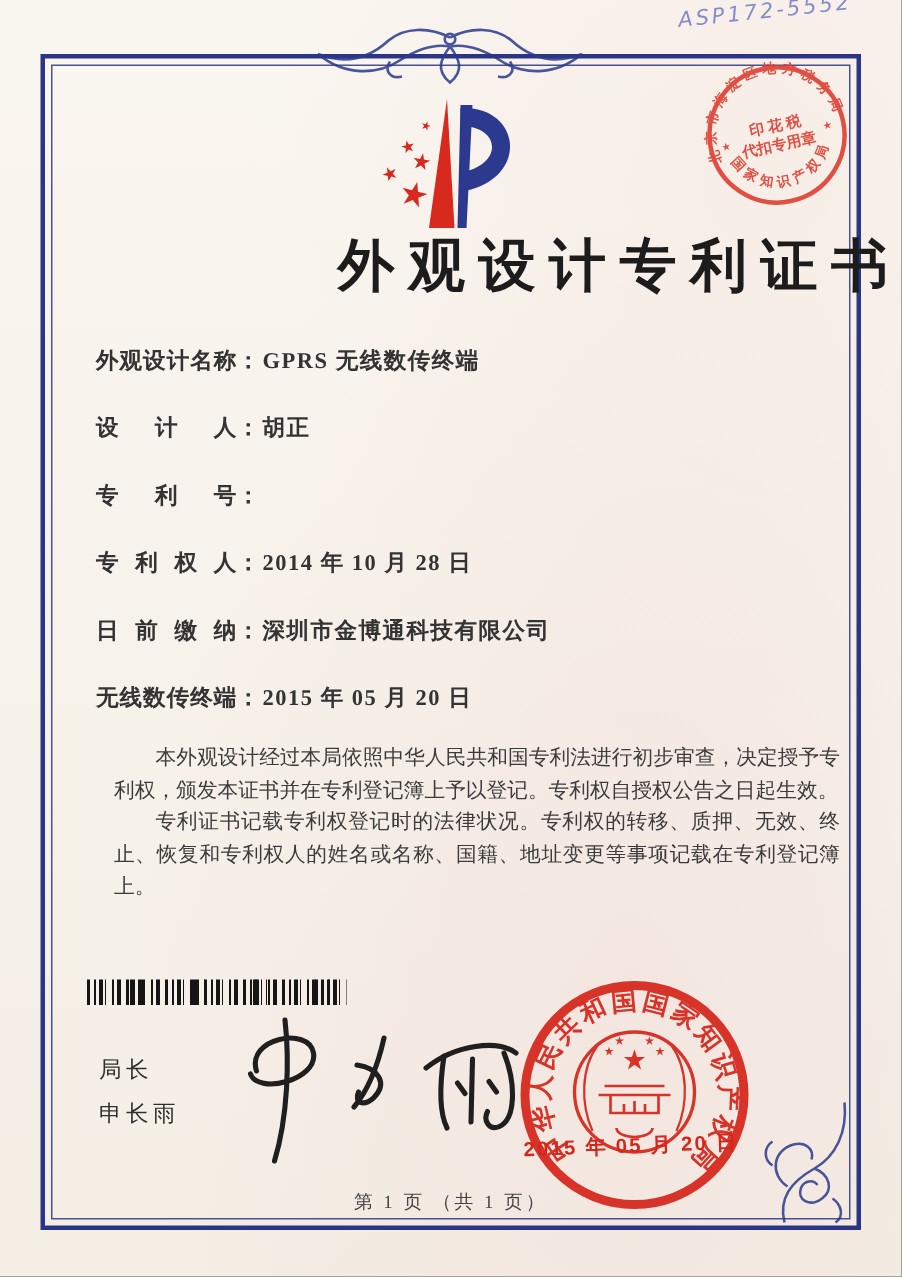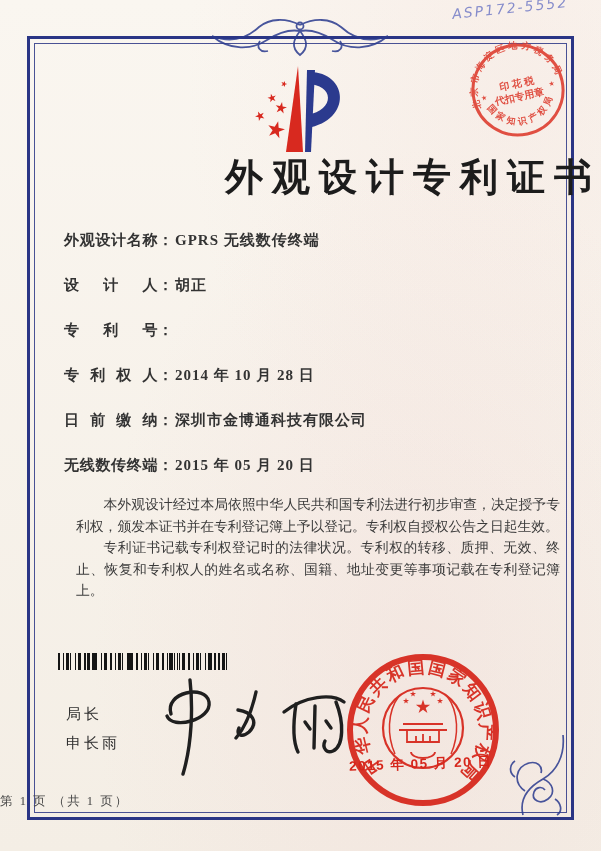--- a/index.html
+++ b/index.html
@@ -25,21 +25,21 @@
   .paras p{margin:0;text-indent:2em;}
   .barcode{position:absolute;left:58px;top:653px;width:173px;height:17px;
     background:
       repeating-linear-gradient(90deg,#151515 0 2px,transparent 2px 5px,#151515 5px 6px,transparent 6px 8px,#151515 8px 11px,transparent 11px 12px,#151515 12px 13px,transparent 13px 17px,#151515 17px 18px,transparent 18px 20px,#151515 20px 23px,transparent 23px 26px),
       repeating-linear-gradient(90deg,transparent 0 29px,#151515 29px 31px,transparent 31px 37px,#151515 37px 38px,transparent 38px 41px);
   }
   .director{position:absolute;left:66px;top:700px;font-size:15px;letter-spacing:3px;color:#2f2f2f;line-height:29px;}
   .sig-svg{position:absolute;left:138px;top:672px;}
   .seal-svg{position:absolute;left:343px;top:650px;opacity:.93;}
   .seal-date{position:absolute;left:349px;top:755px;width:160px;font-size:13.5px;color:#d6261b;letter-spacing:1.5px;transform:rotate(-2deg);font-weight:600;font-family:"Liberation Sans",sans-serif;}
-  .footer{position:absolute;left:0;right:0;top:793px;font-size:12.5px;letter-spacing:2px;color:#454545;}
+  .footer{position:absolute;left:0;right:0;top:793px;text-align:center;font-size:12.5px;letter-spacing:2px;color:#454545;}
   .tax-stamp{position:absolute;left:468px;top:40px;transform:rotate(-12deg);opacity:.88;}
   .pen-note{position:absolute;left:452px;top:0px;font-family:"DejaVu Sans",sans-serif;font-style:italic;font-size:14px;color:#6a74c4;opacity:.8;transform:rotate(-6deg);letter-spacing:2px;white-space:nowrap;}
   .logo-svg{position:absolute;left:250px;top:58px;}
   .ornament-top{position:absolute;left:190px;top:15px;}
   .flourish-br{position:absolute;right:32px;bottom:34px;}
 </style>
 </head>
 <body>
 
 <div class="page">

